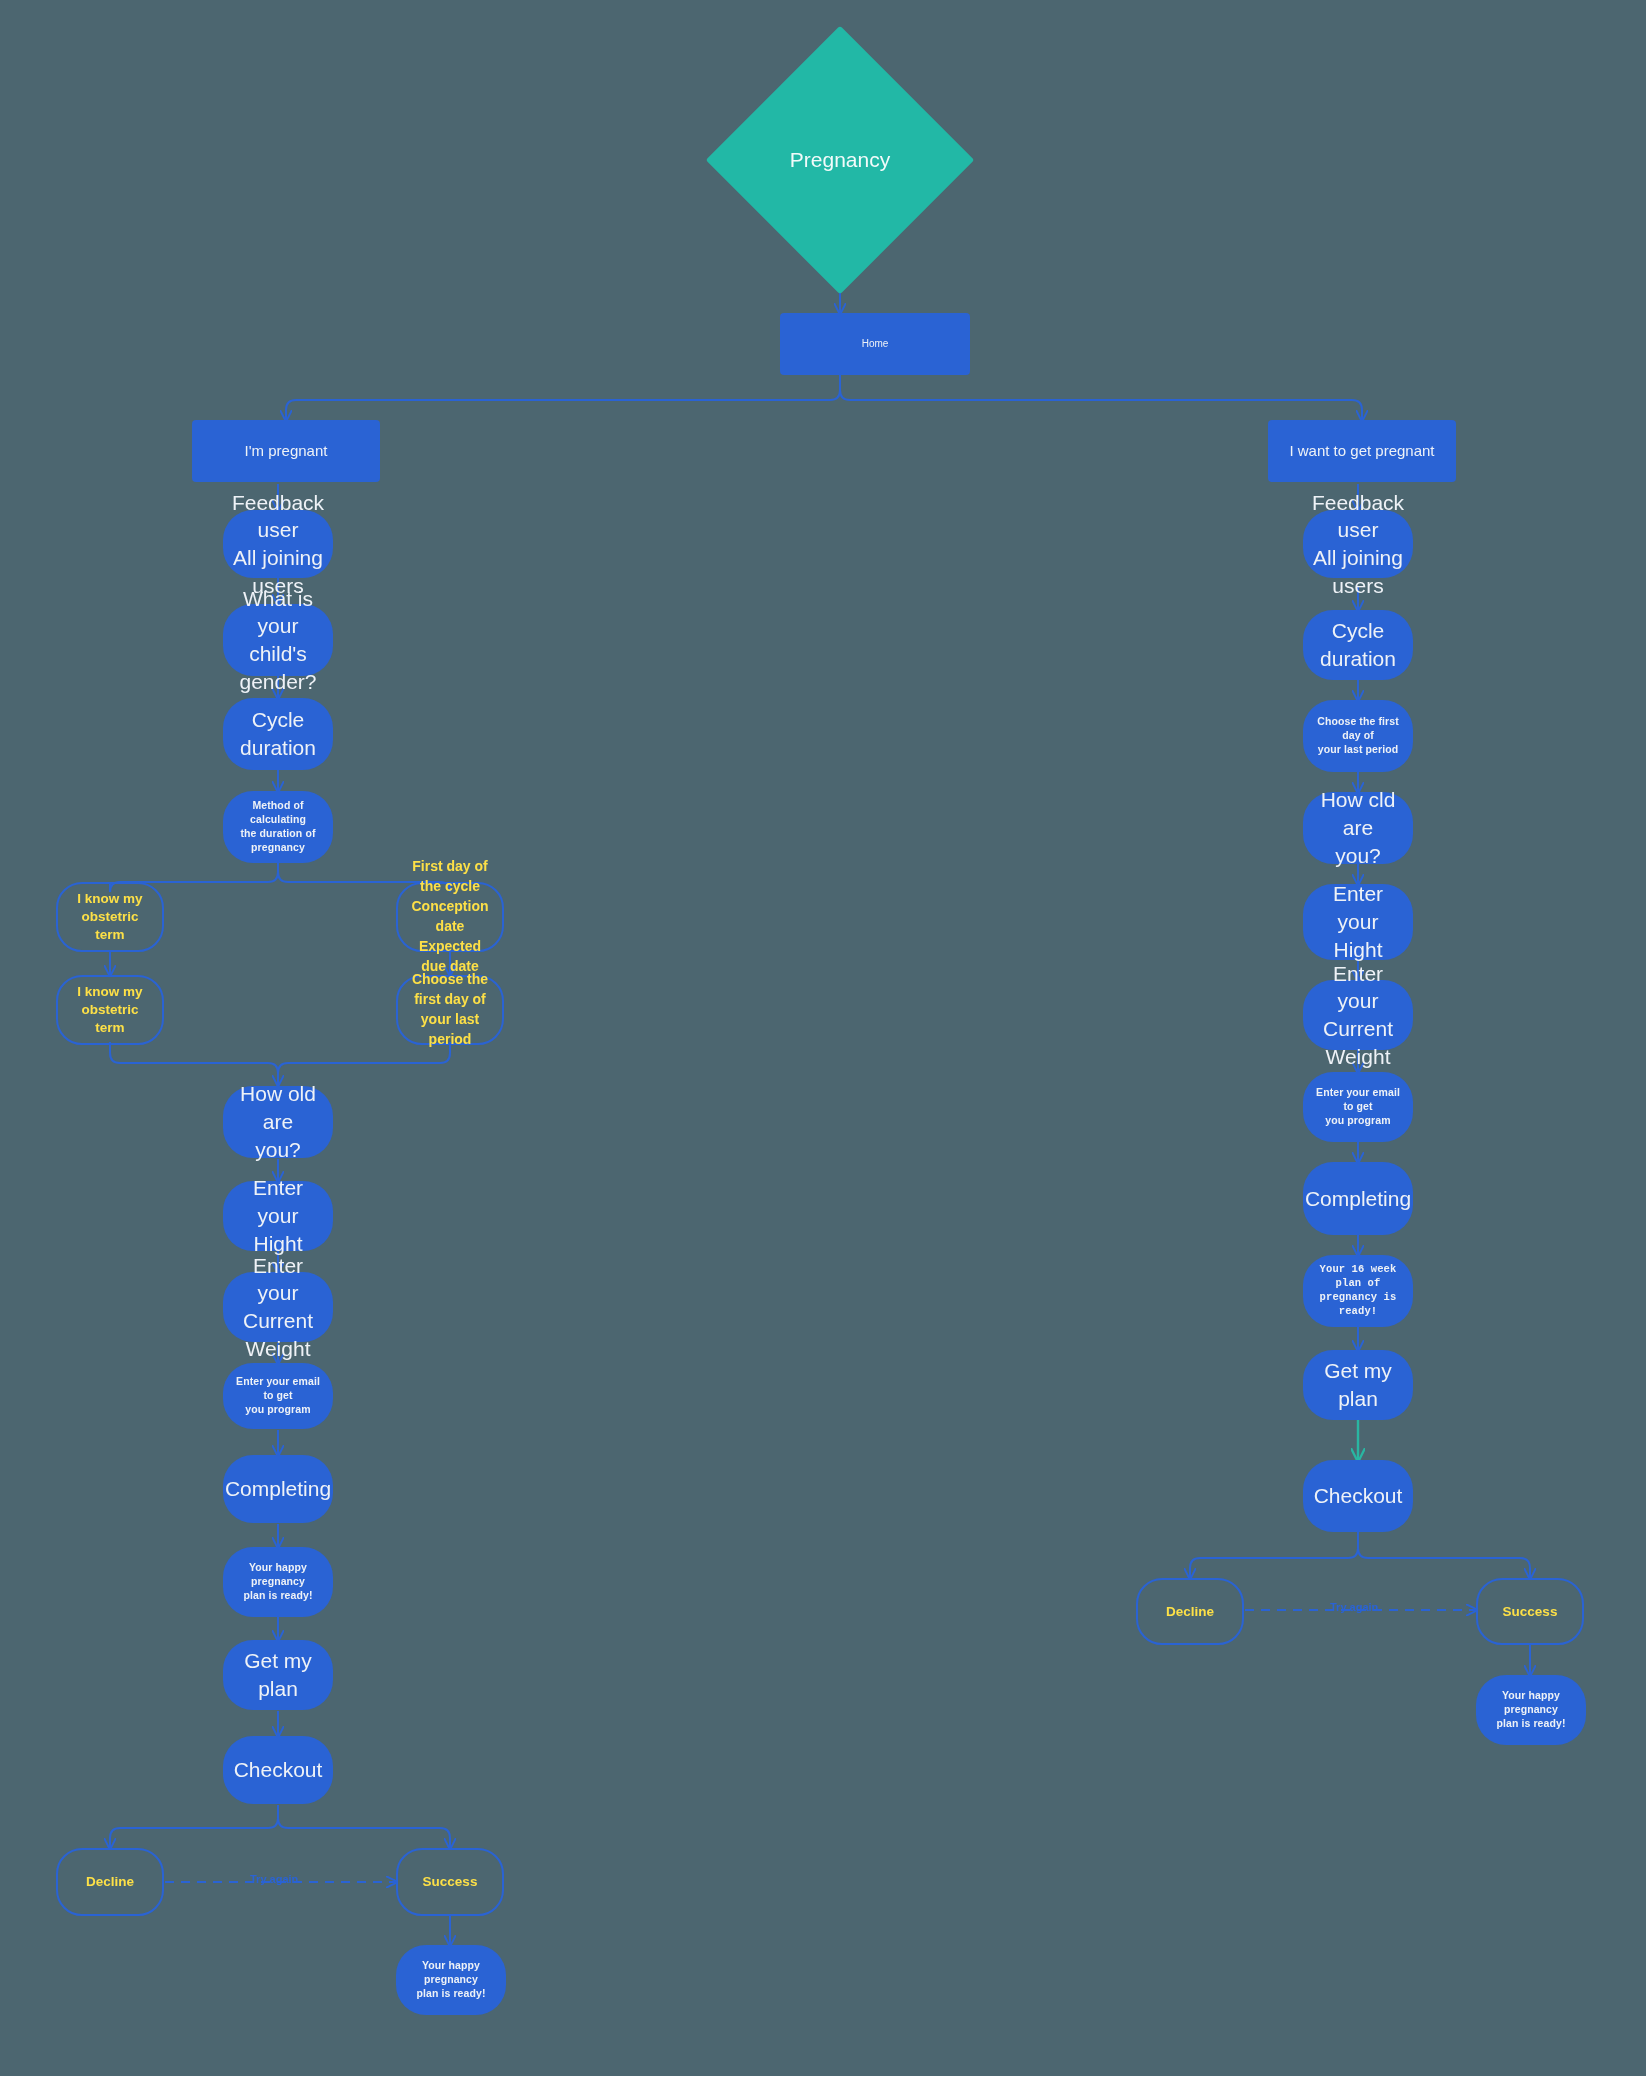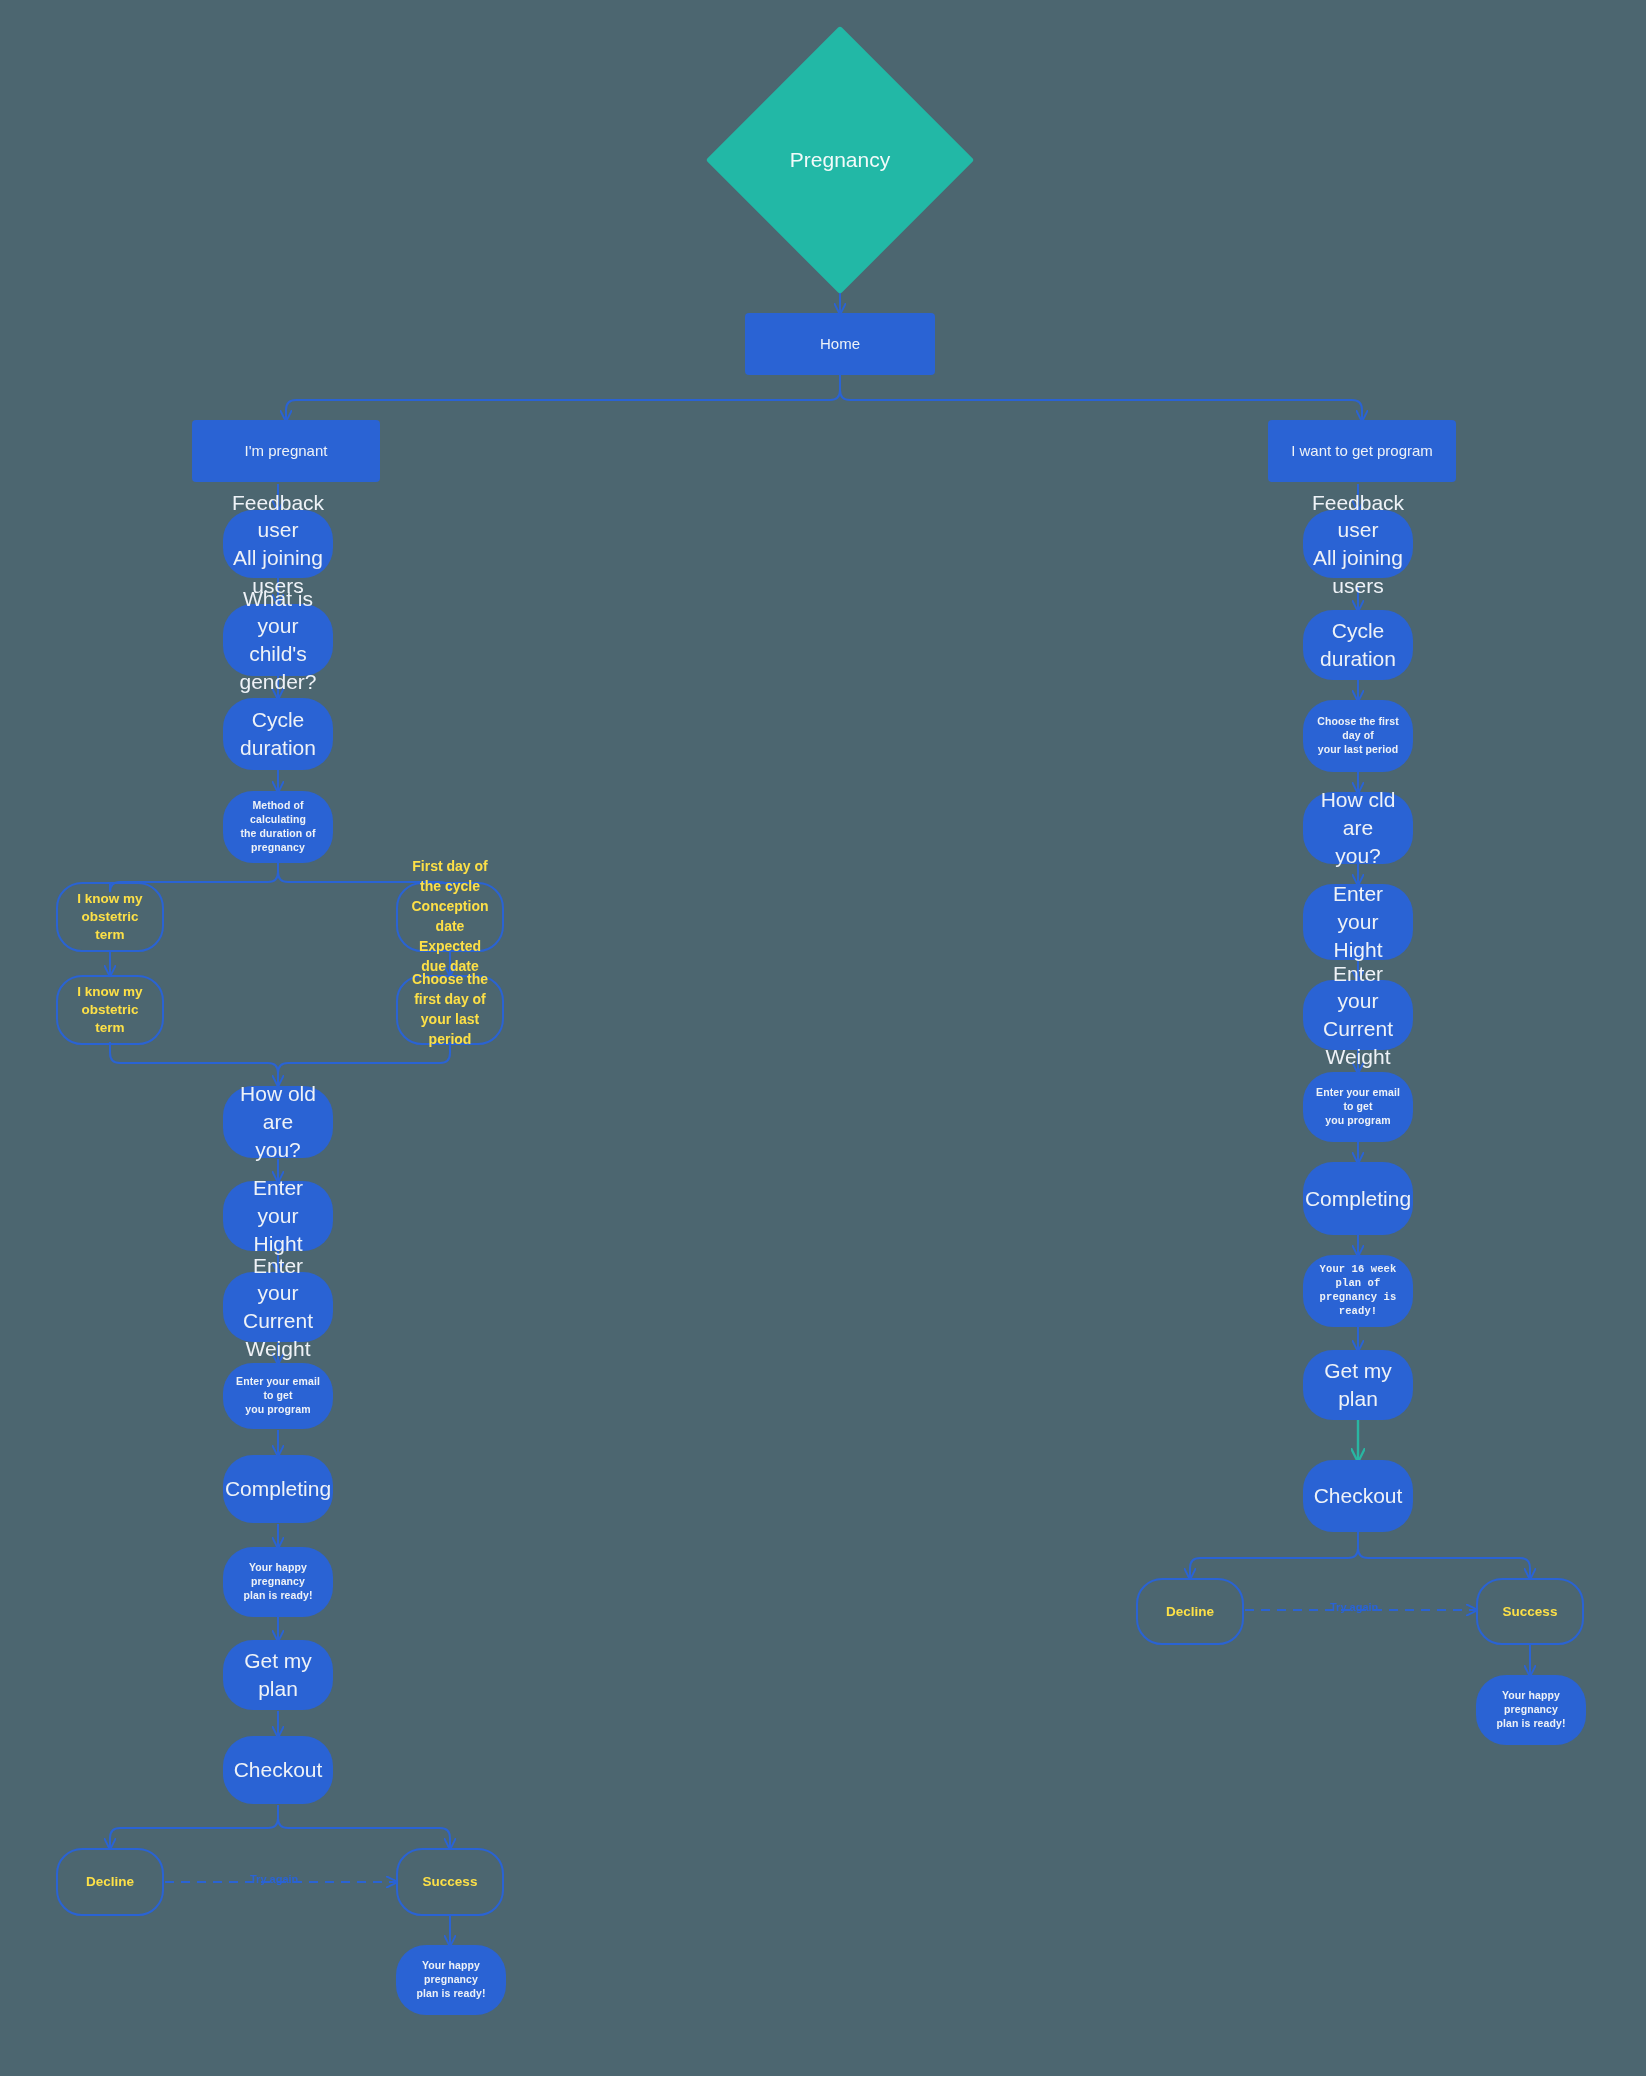--- a/index.html
+++ b/index.html
@@ -47,21 +47,22 @@
   }
   .n-screen.small {
     font-size: 10.5px;
     font-weight: 600;
     letter-spacing: .1px;
   }
   
   .n-home {
     background: #2a63d4;
     border-radius: 4px;
-    font-size: 15px;
+    font-size: 10px;
+    margin-left: 35px;
   }
   
   .n-bar {
     background: #2a63d4;
     border-radius: 4px;
     font-size: 15px;
   }
   
   .n-outline {
     background: transparent;
@@ -196,21 +197,21 @@
   </div>
 
   <div class="node n-home" style="left:745px; top:313px; width:190px; height:62px;">
     <span>Home</span>
   </div>
 
   <div class="node n-bar" style="left:192px; top:420px; width:188px; height:62px;justify-content:center;">
     <span>I'm pregnant</span>
   </div>
   <div class="node n-bar" style="left:1268px; top:420px; width:188px; height:62px;">
-    <span>I want to get program</span>
+    <span>I want to get pregnant</span>
   </div>
 
   <div class="node n-screen" style="left:223px; top:510px; width:110px; height:68px;">
     <span>Feedback user<br>All joining users</span>
   </div>
   <div class="node n-screen" style="left:223px; top:604px; width:110px; height:72px;">
     <span>What is your<br>child's gender?</span>
   </div>
   <div class="node n-screen" style="left:223px; top:698px; width:110px; height:72px;">
     <span>Cycle duration</span>

